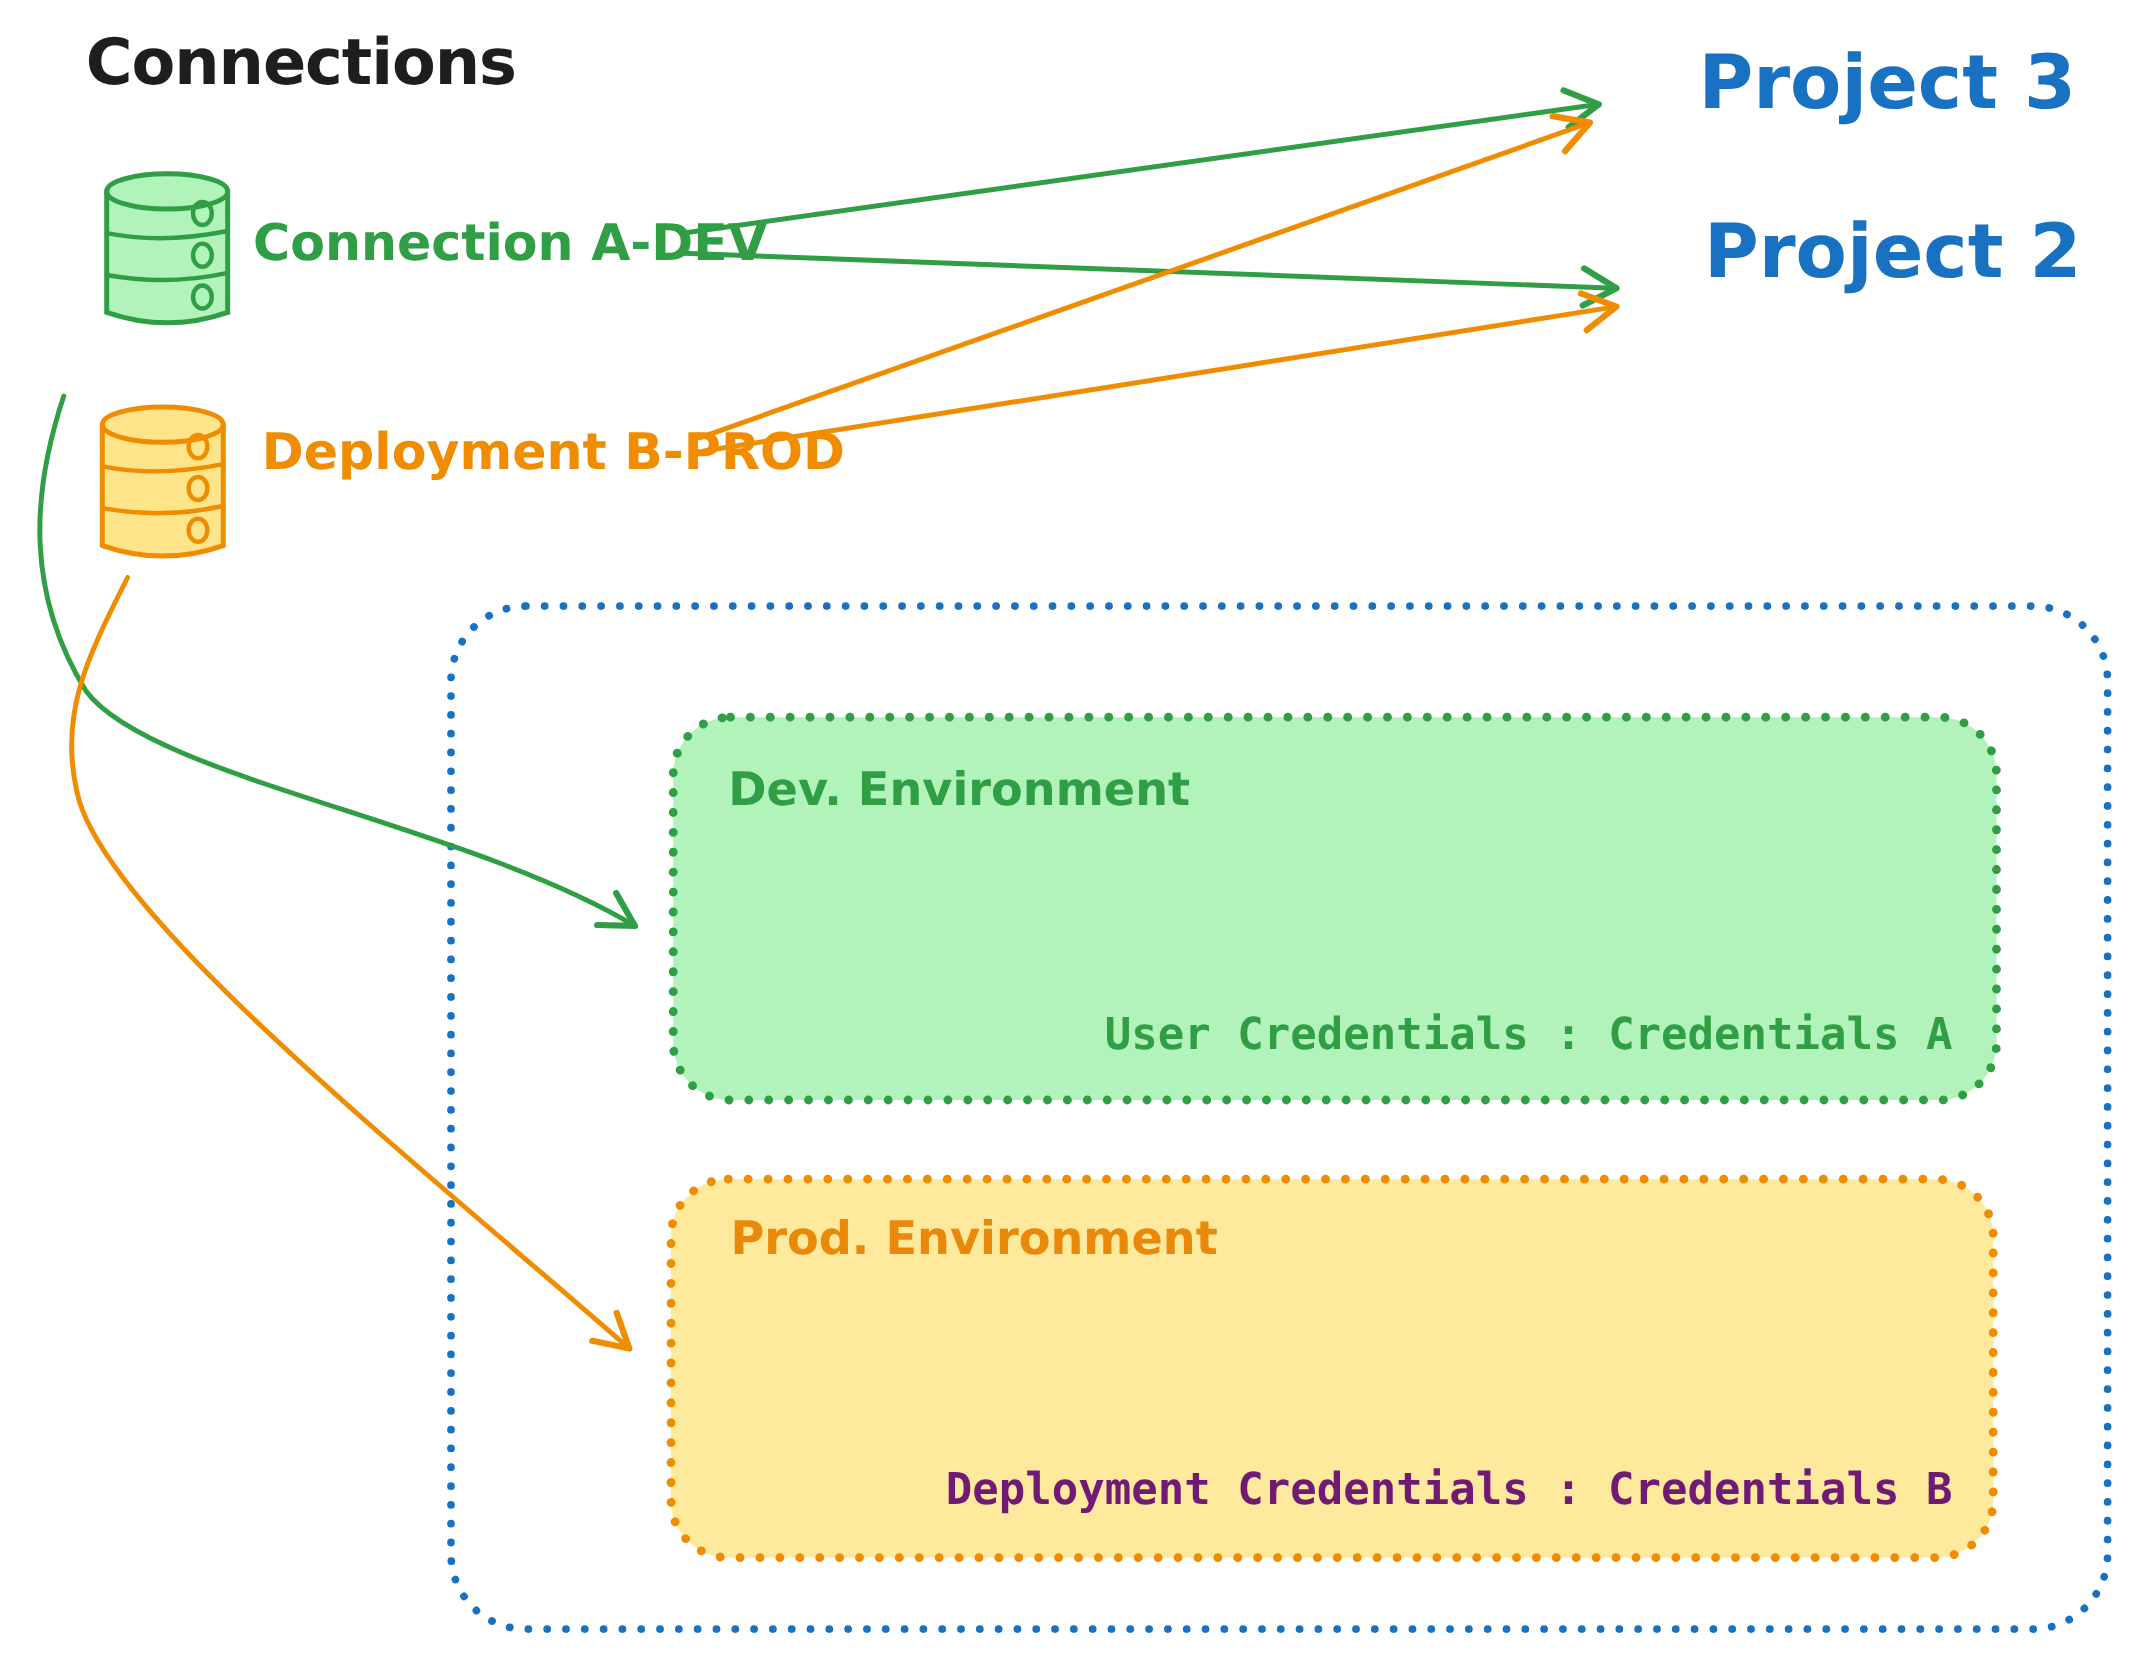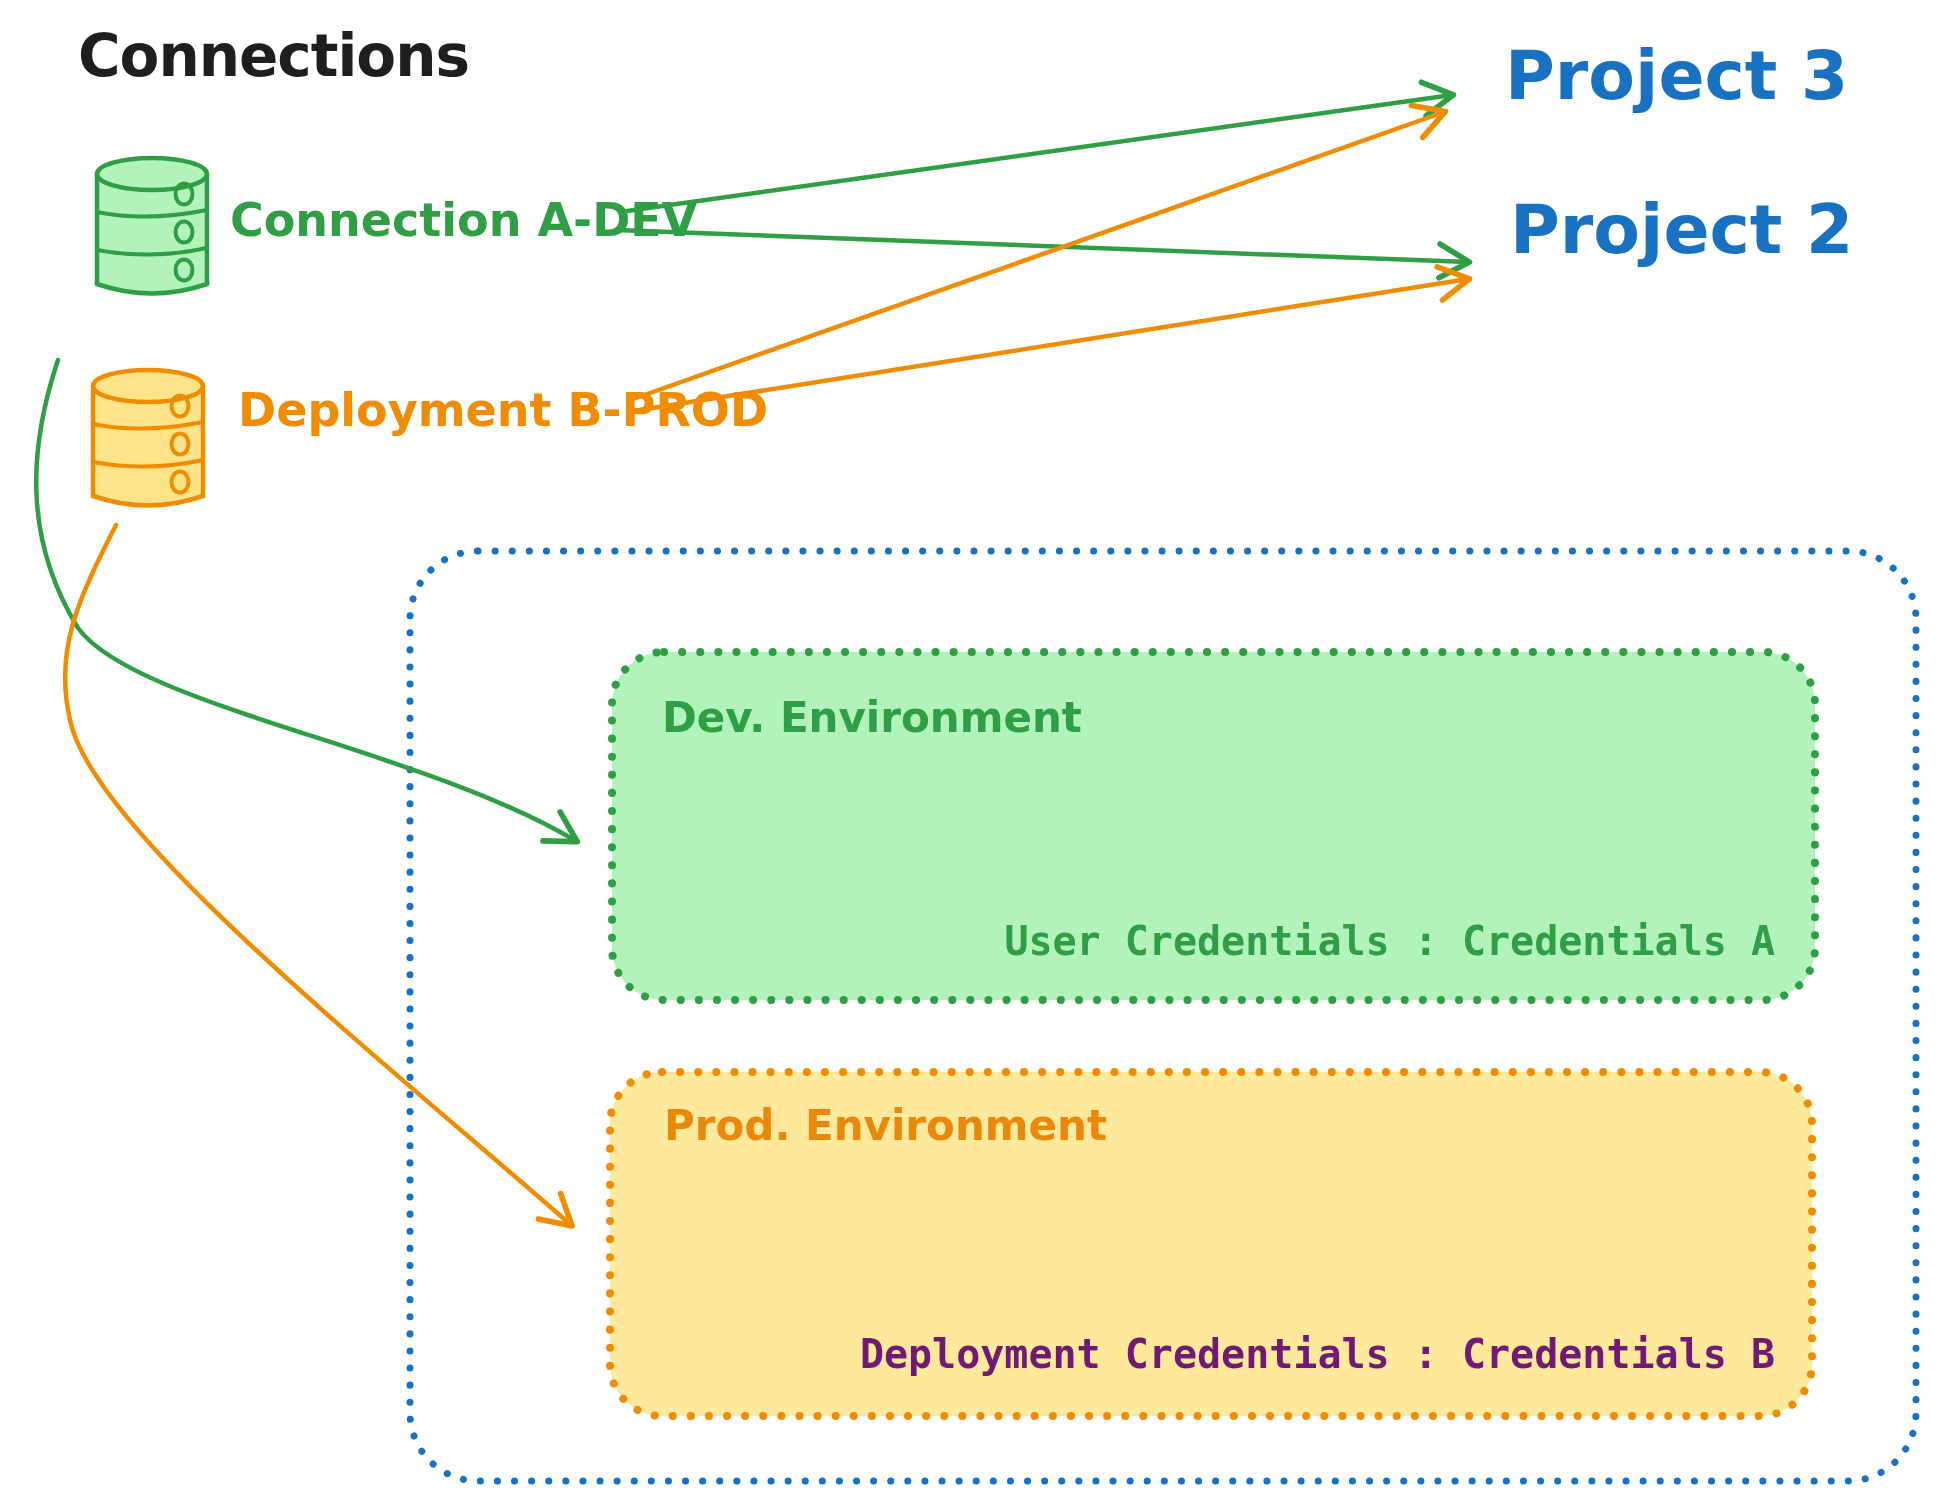--- a/index.html
+++ b/index.html
@@ -9,21 +9,21 @@
     background:#ffffff;
     font-family:"DejaVu Sans","Liberation Sans",sans-serif;
     overflow:hidden;
   }
   .layer{position:absolute;left:0;top:0;width:1948px;height:1506px;}
   .txt{position:absolute;white-space:nowrap;line-height:1.05;}
   .title{left:78px;top:26px;font-size:58px;font-weight:700;letter-spacing:-1px;color:#1e1e1e;}
   .conn-label{font-size:46px;font-weight:600;}
   .conn-a{left:230px;top:196px;color:#2f9e44;}
   .conn-b{left:238px;top:386px;color:#f08c00;}
-  .project-label{font-size:68px;font-weight:600;color:#1971c2;}
+  .project-label{font-size:68px;font-weight:600;color:#1971c2;margin-left:39px;}
   .p3{left:1505px;top:40px;}
   .p2{left:1510px;top:194px;}
   .p1{left:1520px;top:418px;}
   .env-title{font-size:42px;font-weight:600;}
   .dev-title{left:662px;top:696px;color:#2f9e44;}
   .prod-title{left:664px;top:1104px;color:#e8890c;}
   .cred{font-family:"DejaVu Sans Mono","Liberation Mono",monospace;font-size:40px;font-weight:600;text-align:right;}
   .cred-a{left:612px;top:920px;width:1163px;color:#2f9e44;}
   .cred-b{left:612px;top:1333px;width:1163px;color:#701a75;}
   svg{display:block;}

